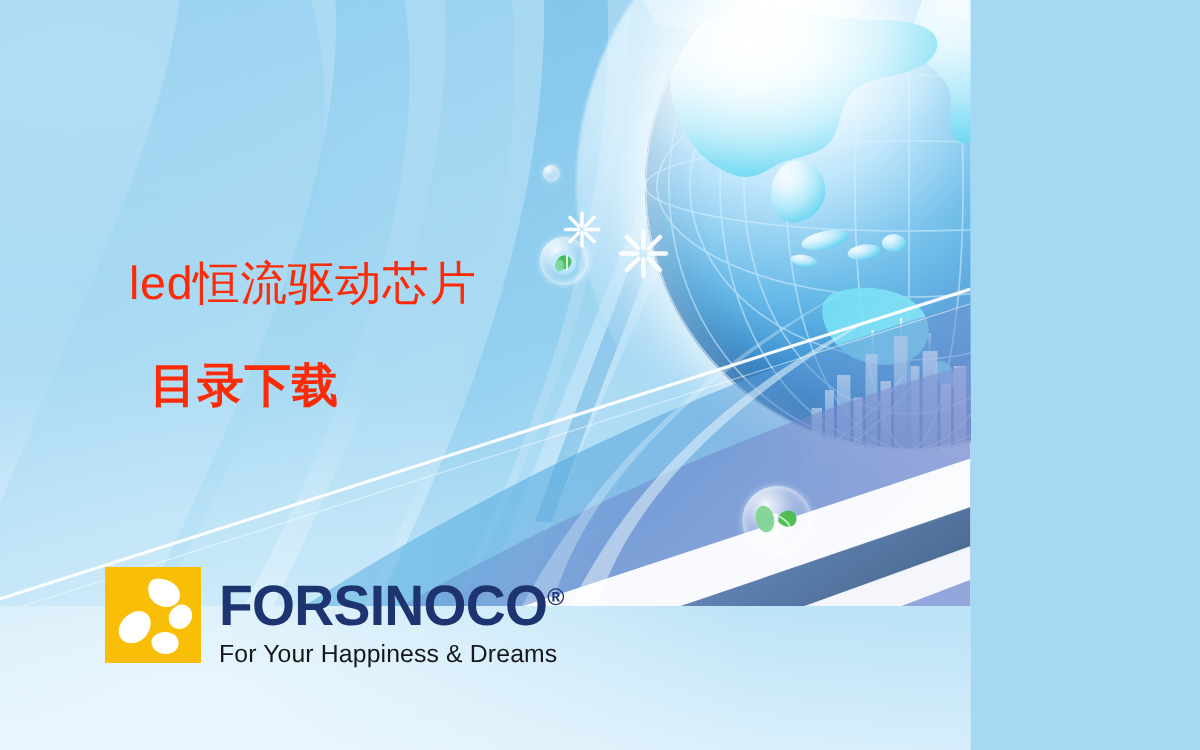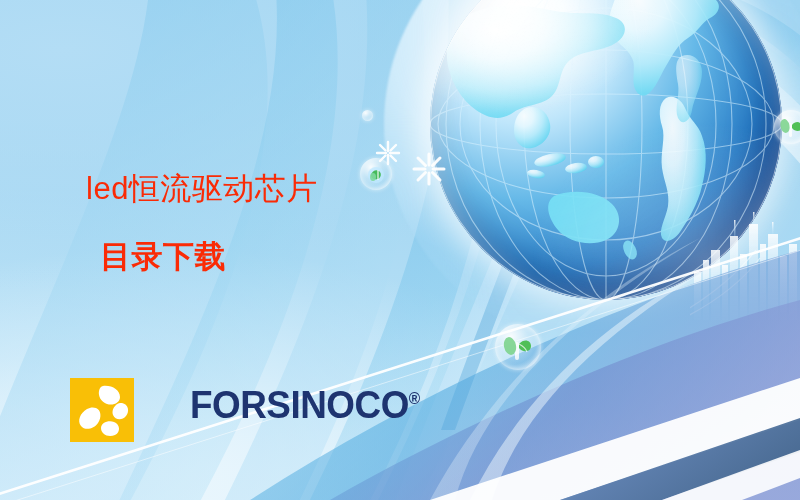--- a/index.html
+++ b/index.html
@@ -1,21 +1,21 @@
 <!DOCTYPE html>
 <html><head>
 <meta charset="utf-8">
 <style>
   * { margin:0; padding:0; box-sizing:border-box; }
   html,body { width:800px; height:500px; overflow:hidden; background:#a4d8f3; }
   body { font-family:"Liberation Sans", sans-serif; }
 
   #banner {
     position:relative;
-    width:800px; height:500px;
+    width:647px; height:500px;
     overflow:hidden;
     background:linear-gradient(170deg,#a9daf4 0%, #a4d7f2 38%, #b3dff5 68%, #d8eefb 88%, #eef8fd 100%);
   }
 
   
   .bgwash {
     position:absolute; inset:0;
     background:
       radial-gradient(120% 80% at 8% 10%, #b3ddf5 0%, rgba(179,221,245,0) 60%),
       radial-gradient(90% 70% at 20% 95%, #e9f6fd 0%, rgba(233,246,253,0) 65%),
@@ -90,21 +90,21 @@
     left:70px; top:378px;
     z-index:40;
     display:flex; align-items:flex-start; gap:12px;
   }
   .logo-mark {
     width:64px; height:64px;
     background:#f9bf06;
     flex:0 0 auto;
     position:relative;
   }
-  .logo-text { padding-top:2px;margin-left:44px; }
+  .logo-text { padding-top:2px; }
   .logo-word {
     font-size:38px; line-height:38px;
     font-weight:bold;
     color:#1e3470;
     letter-spacing:-.5px;
     font-family:"Liberation Sans", sans-serif;
     transform:scaleX(.97);
     transform-origin:left center;
     white-space:nowrap;
   }
@@ -377,16 +377,17 @@
 
           <path d="M33,8 C42,7 50,12 50,19 C50,25 43,28 37,26 C31,24 28,18 29,13 C29.6,10 31,8.3 33,8 Z"></path>
           <path d="M52,25 C58,26 60,33 56,38 C52,43 45,42 43,37 C41,32 45,26 50,25 Z"></path>
           <path d="M44,44 C50,46 51,54 45,57 C38,60 31,56 31,50 C31,45 38,42 44,44 Z"></path>
           <path d="M26,30 C31,32 32,39 28,45 C24,51 15,53 11,48 C7,43 10,35 17,31 C20,29.2 23.5,29 26,30 Z"></path>
         </g>
       </svg>
     </div>
     <div class="logo-text">
       <div class="logo-word"><span>FORSINOCO</span><sup>®</sup></div>
+      <div class="logo-tag">For Your Happiness &amp; Dreams</div>
     </div>
   </div>
 
 </div>
 
 </body></html>

